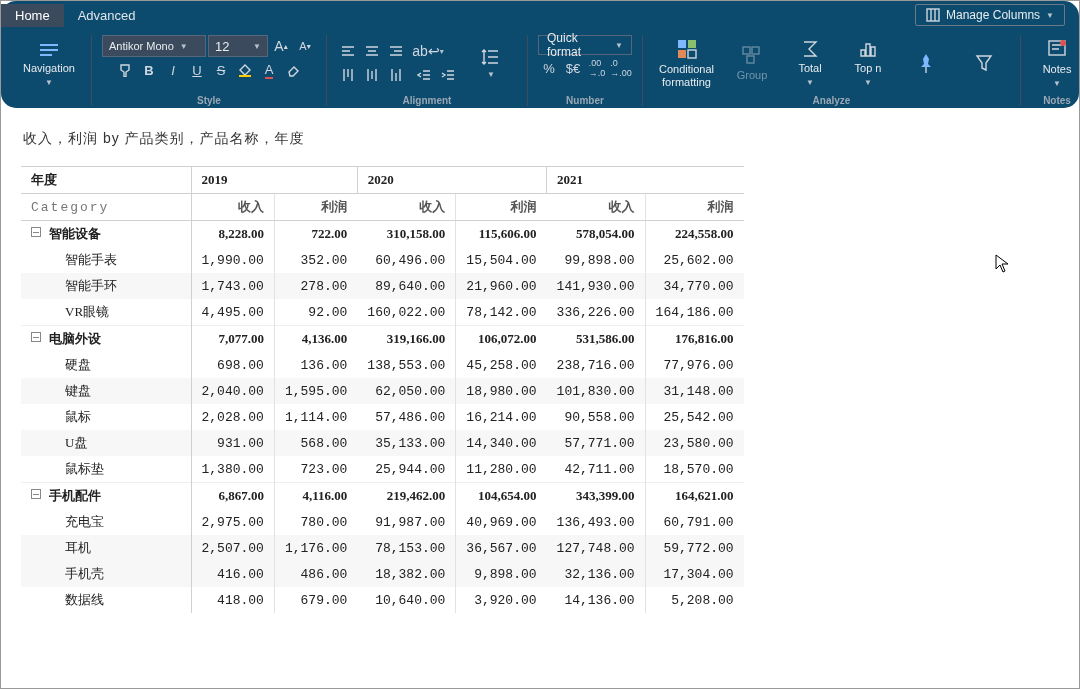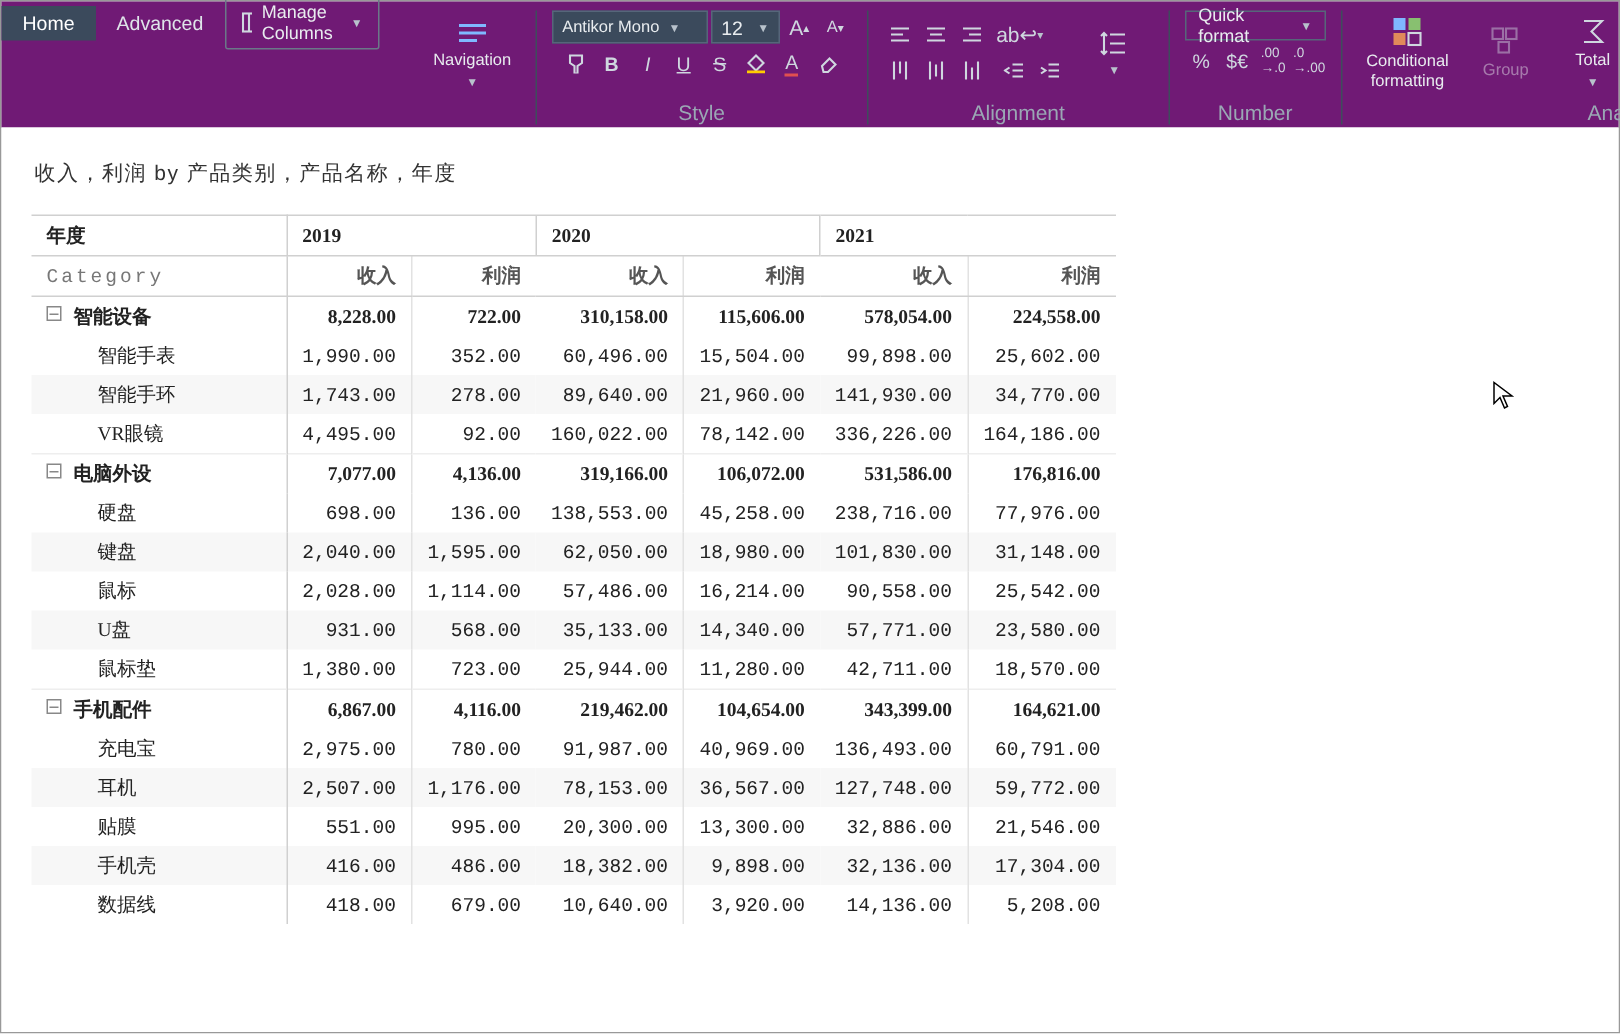--- a/index.html
+++ b/index.html
@@ -1,41 +1,41 @@
 <!DOCTYPE html>
 <html><head>
 <meta charset="utf-8">
 <style>
   * { box-sizing: border-box; }
   html, body { margin:0; padding:0; font-family:"Segoe UI", Arial, sans-serif; font-size:13px; color:#222; background:#fff; }
   .app { width:1080px; height:689px; border:1px solid #999; display:flex; flex-direction:column; }
 
   
-  .ribbon { background:#701a75; color:#e8ecef; display:flex; flex-direction:row; }
+  .ribbon { background:#0c4a6e; color:#e8ecef; display:flex; flex-direction:column;border-radius:15px; }
   .tab-row { display:flex; align-items:center; height:28px; }
   .tab { padding:4px 14px; cursor:pointer; color:#dfe5ea; }
   .tab.active { background:#3b4a5c; color:#fff; }
   .tab-spacer { flex:1; }
   .manage-cols { border:1px solid #6a7888; border-radius:2px; padding:3px 10px; margin-right:14px; display:flex; align-items:center; gap:6px; font-size:12px; cursor:pointer; }
 
   .ribbon-body { display:flex; align-items:stretch; padding:6px 6px 2px 6px; gap:0; }
   .group { display:flex; flex-direction:column; align-items:center; padding:0 10px; border-right:1px solid #3e4c5c; }
   .group:last-child { border-right:none; }
   .group-content { display:flex; align-items:center; gap:6px; min-height:56px; }
-  .group-label { font-size:14px; color:#9aa7b4; margin-top:4px; }
+  .group-label { font-size:10px; color:#9aa7b4; margin-top:4px;font-weight:bold; }
 
   .big-btn { display:flex; flex-direction:column; align-items:center; justify-content:center; gap:3px; min-width:52px; padding:2px 6px; cursor:pointer; }
   .big-btn .lbl { font-size:11px; text-align:center; line-height:1.1; }
   .mini-btn { display:flex; align-items:center; justify-content:center; width:22px; height:22px; cursor:pointer; color:#cfd7df; }
   .btn-row { display:flex; gap:2px; }
   .btn-col { display:flex; flex-direction:column; gap:2px; }
 
   .font-dd { display:flex; align-items:center; background:#3b4a5c; border:1px solid #56667a; height:22px; padding:0 6px; gap:6px; cursor:pointer; }
   .font-dd.name { width:104px; }
-  .font-dd.size { width:46px; justify-content:space-between; }
+  .font-dd.size { width:60px; justify-content:space-between; }
   .chev { font-size:8px; color:#b8c2cc; }
 
   svg { display:block; }
   .ico-stroke { stroke:#cfd7df; stroke-width:1.4; fill:none; }
   .ico-accent { fill:#7fb8ff; }
 
   .quick-fmt { border:1px solid #56667a; height:20px; display:flex; align-items:center; padding:0 8px; gap:6px; cursor:pointer; font-size:12px; }
 
   
   .report-area { flex:1; overflow:auto; background:#fff; padding:16px 20px 20px 20px; }
@@ -423,29 +423,20 @@
           </tr>
           <tr class="row-item alt">
             <td class="label">耳机</td>
             <td class="num rev">2,507.00</td>
             <td class="num">1,176.00</td>
             <td class="num rev">78,153.00</td>
             <td class="num">36,567.00</td>
             <td class="num rev">127,748.00</td>
             <td class="num">59,772.00</td>
           </tr>
-          <tr class="row-item">
-            <td class="label">贴膜</td>
-            <td class="num rev">551.00</td>
-            <td class="num">995.00</td>
-            <td class="num rev">20,300.00</td>
-            <td class="num">13,300.00</td>
-            <td class="num rev">32,886.00</td>
-            <td class="num">21,546.00</td>
-          </tr>
           <tr class="row-item alt">
             <td class="label">手机壳</td>
             <td class="num rev">416.00</td>
             <td class="num">486.00</td>
             <td class="num rev">18,382.00</td>
             <td class="num">9,898.00</td>
             <td class="num rev">32,136.00</td>
             <td class="num">17,304.00</td>
           </tr>
           <tr class="row-item">

